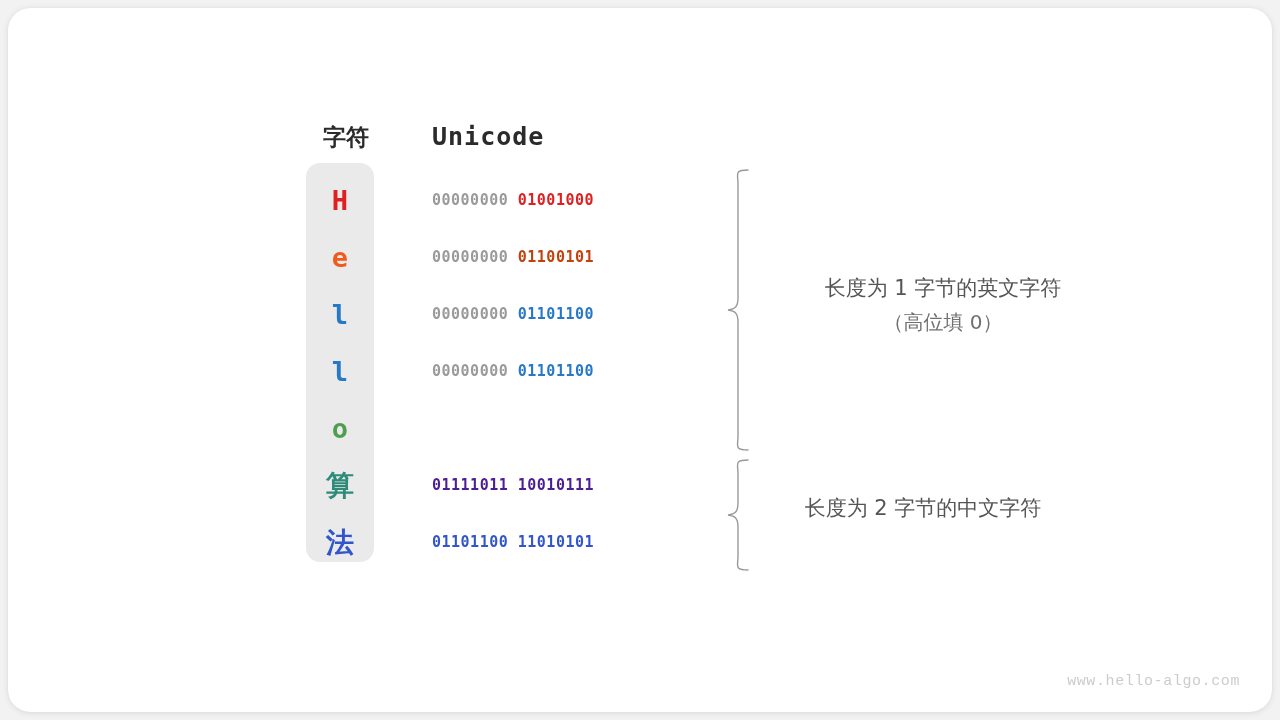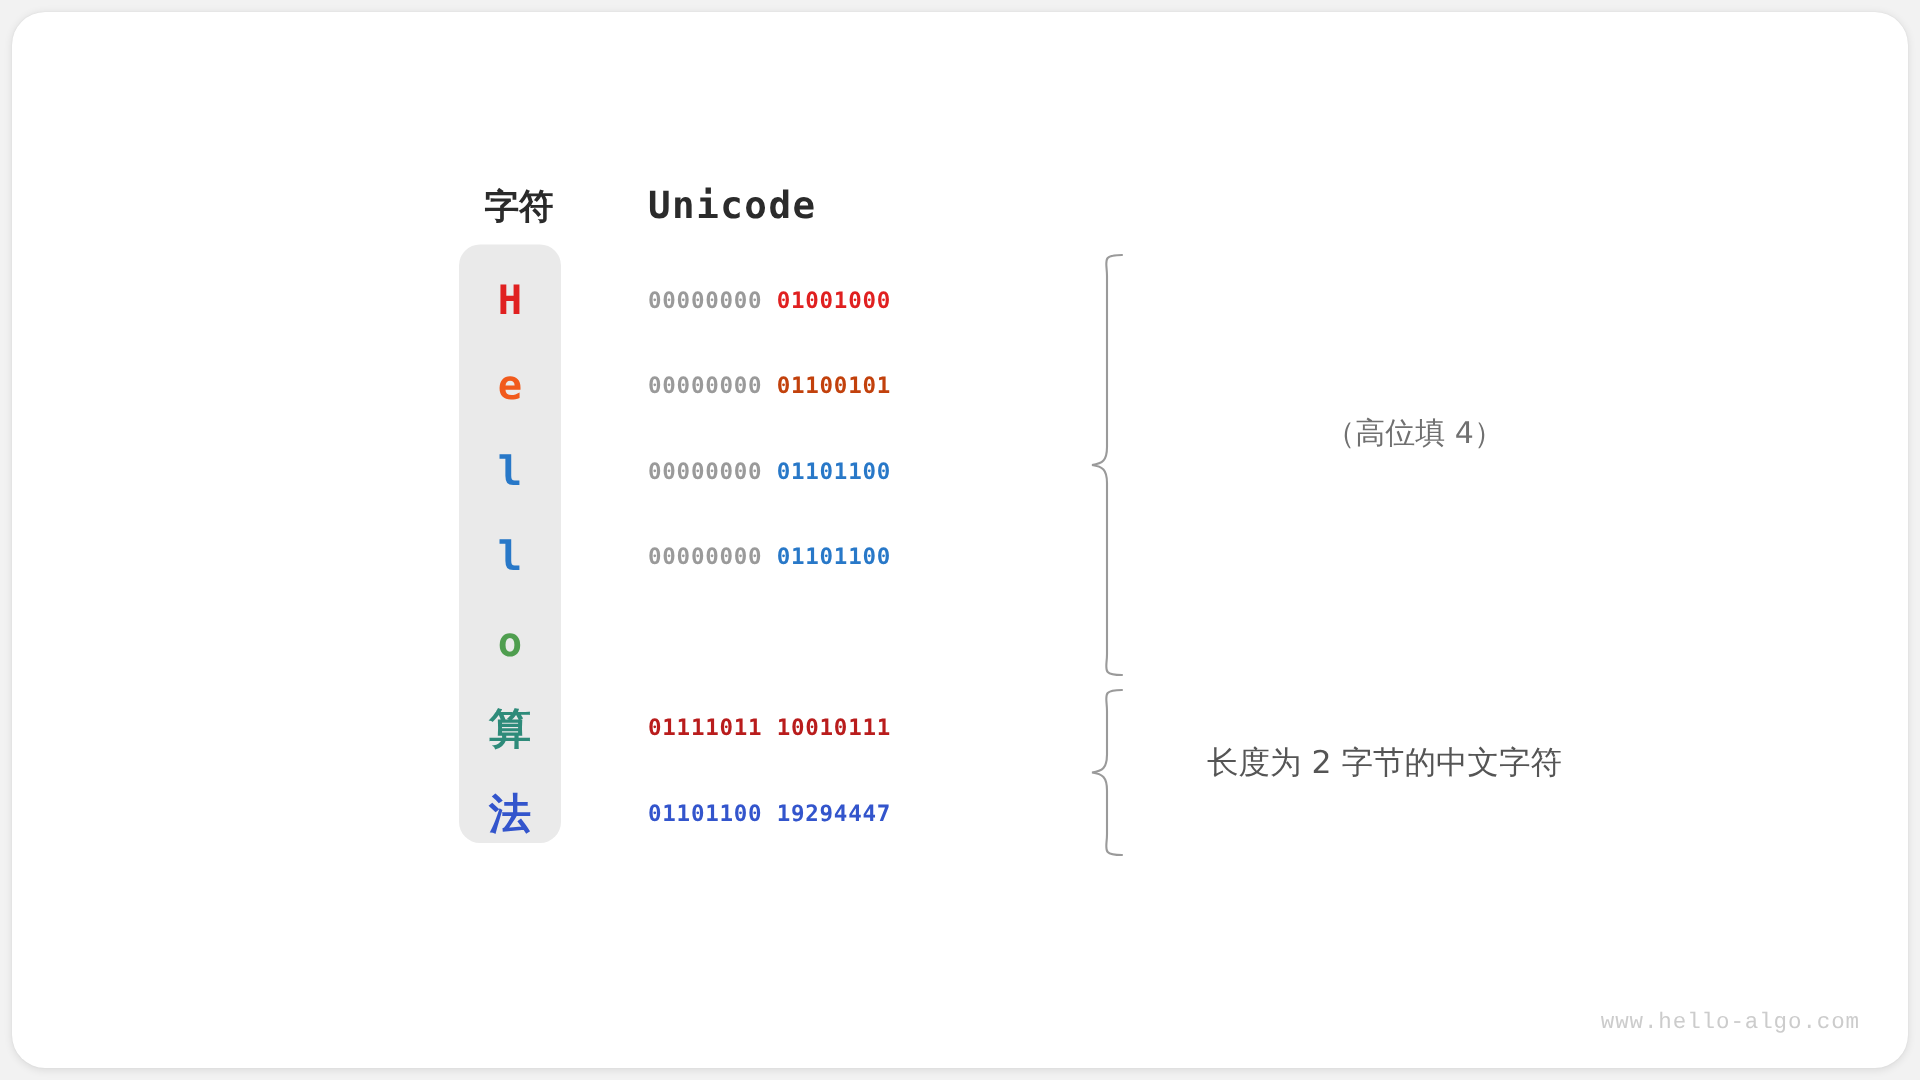--- a/index.html
+++ b/index.html
@@ -180,25 +180,25 @@
         </div>
         <div class="row" style="top: 335px;">
           <div class="glyph" style="color: rgb(40, 120, 200);">l</div>
           <div class="bits"><span class="hi">00000000 </span><span style="color: rgb(40, 120, 200);">01101100</span></div>
         </div>
         <div class="row" style="top: 392px;">
           <div class="glyph" style="color: rgb(79, 158, 79);">o</div>
         </div>
         <div class="row" style="top: 449px;">
           <div class="glyph cjk" style="color: rgb(46, 139, 122);">算</div>
-          <div class="bits"><span class="hi"></span><span style="color: #b91c1c;">01111011 10010111</span></div>
+          <div class="bits"><span class="hi"></span><span style="color: #4c1d95;">01111011 10010111</span></div>
         </div>
         <div class="row" style="top: 506px;">
           <div class="glyph cjk" style="color: rgb(51, 85, 204);">法</div>
-          <div class="bits"><span class="hi"></span><span style="color: rgb(51, 85, 204);">01101100 19294447</span></div>
+          <div class="bits"><span class="hi"></span><span style="color: rgb(51, 85, 204);">01101100 11010101</span></div>
         </div>
       </div>
 
     <svg class="brace" id="brace-1" style="top:160px;" width="32" height="284" viewBox="0 0 32 284">
       <path d="M 22 2
                C 8 2, 12 6, 12 16
                L 12 130
                C 12 139, 9 141, 2 142
                C 9 143, 12 145, 12 154
                L 12 268
@@ -209,21 +209,22 @@
       <path d="M 22 2
                C 8 2, 12 6, 12 16
                L 12 45
                C 12 54, 9 56, 2 57
                C 9 58, 12 60, 12 69
                L 12 98
                C 12 108, 8 112, 22 112" fill="none" stroke="#9a9a9a" stroke-width="1.4" stroke-linecap="round"></path>
     </svg>
 
     <div class="annotation" id="annot-1">
-      <span class="sub">（高位填 4）</span>
+      <span>长度为 1 字节的英文字符</span>
+      <span class="sub">（高位填 0）</span>
     </div>
     <div class="annotation" id="annot-2">
       <span>长度为 2 字节的中文字符</span>
     </div>
 
     <div id="watermark">www.hello-algo.com</div>
 
   </div>
 </div>
 

